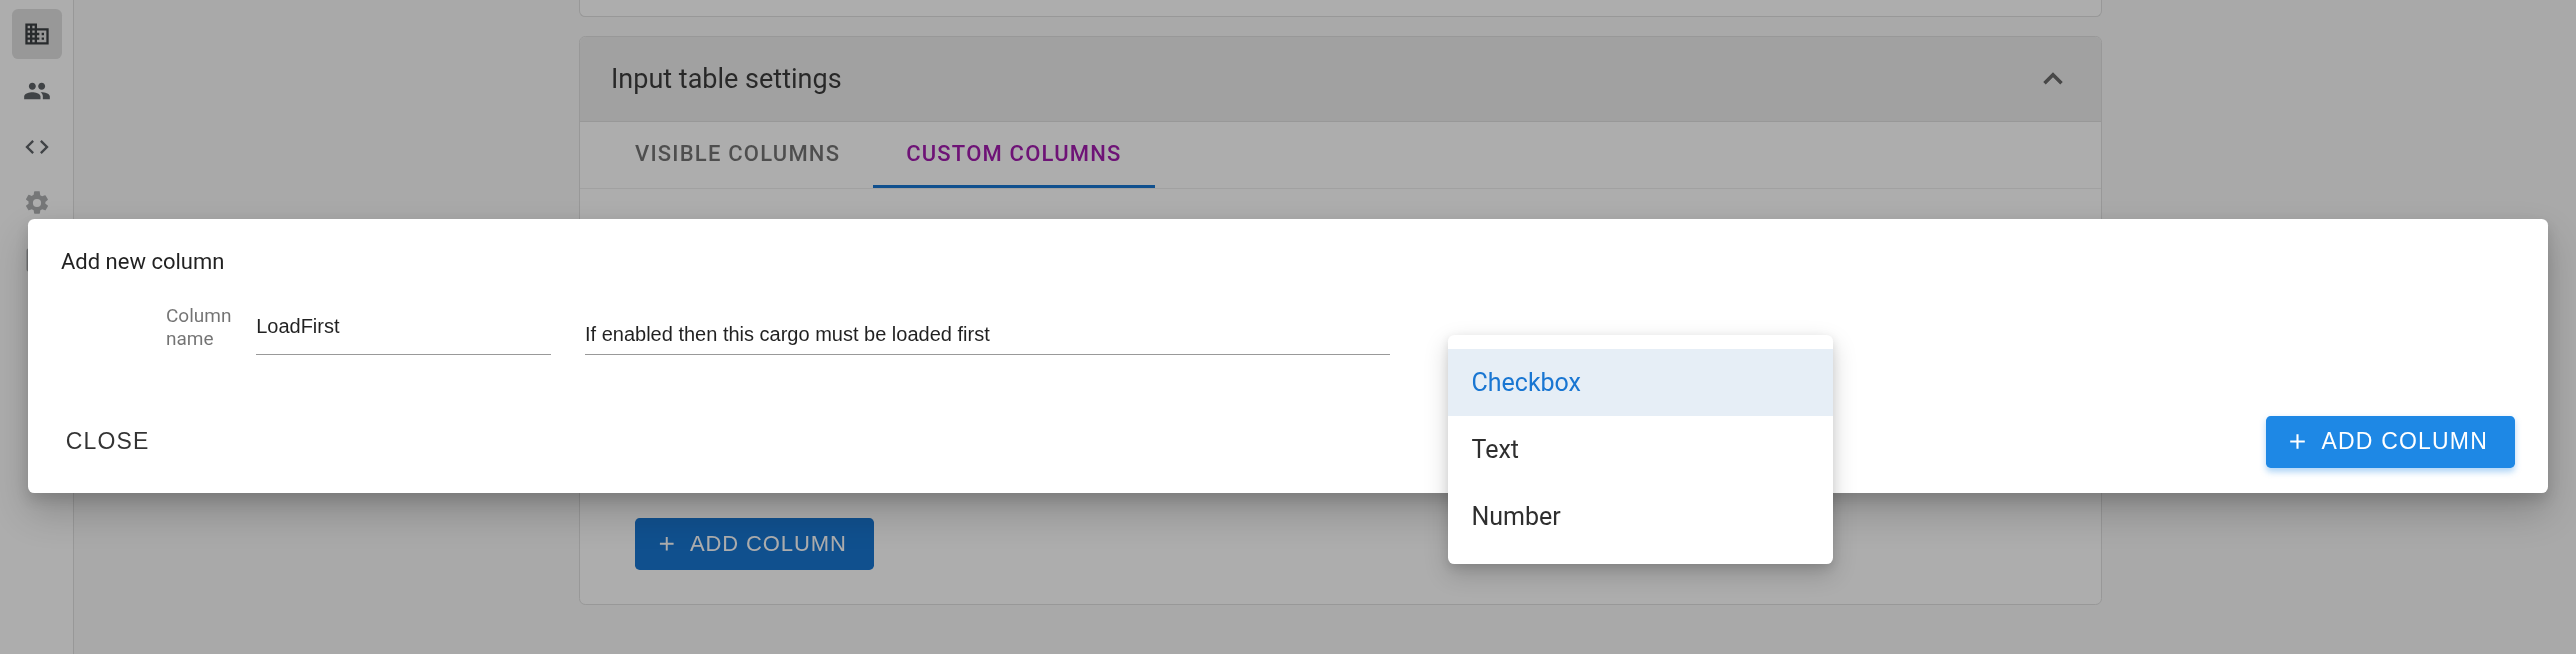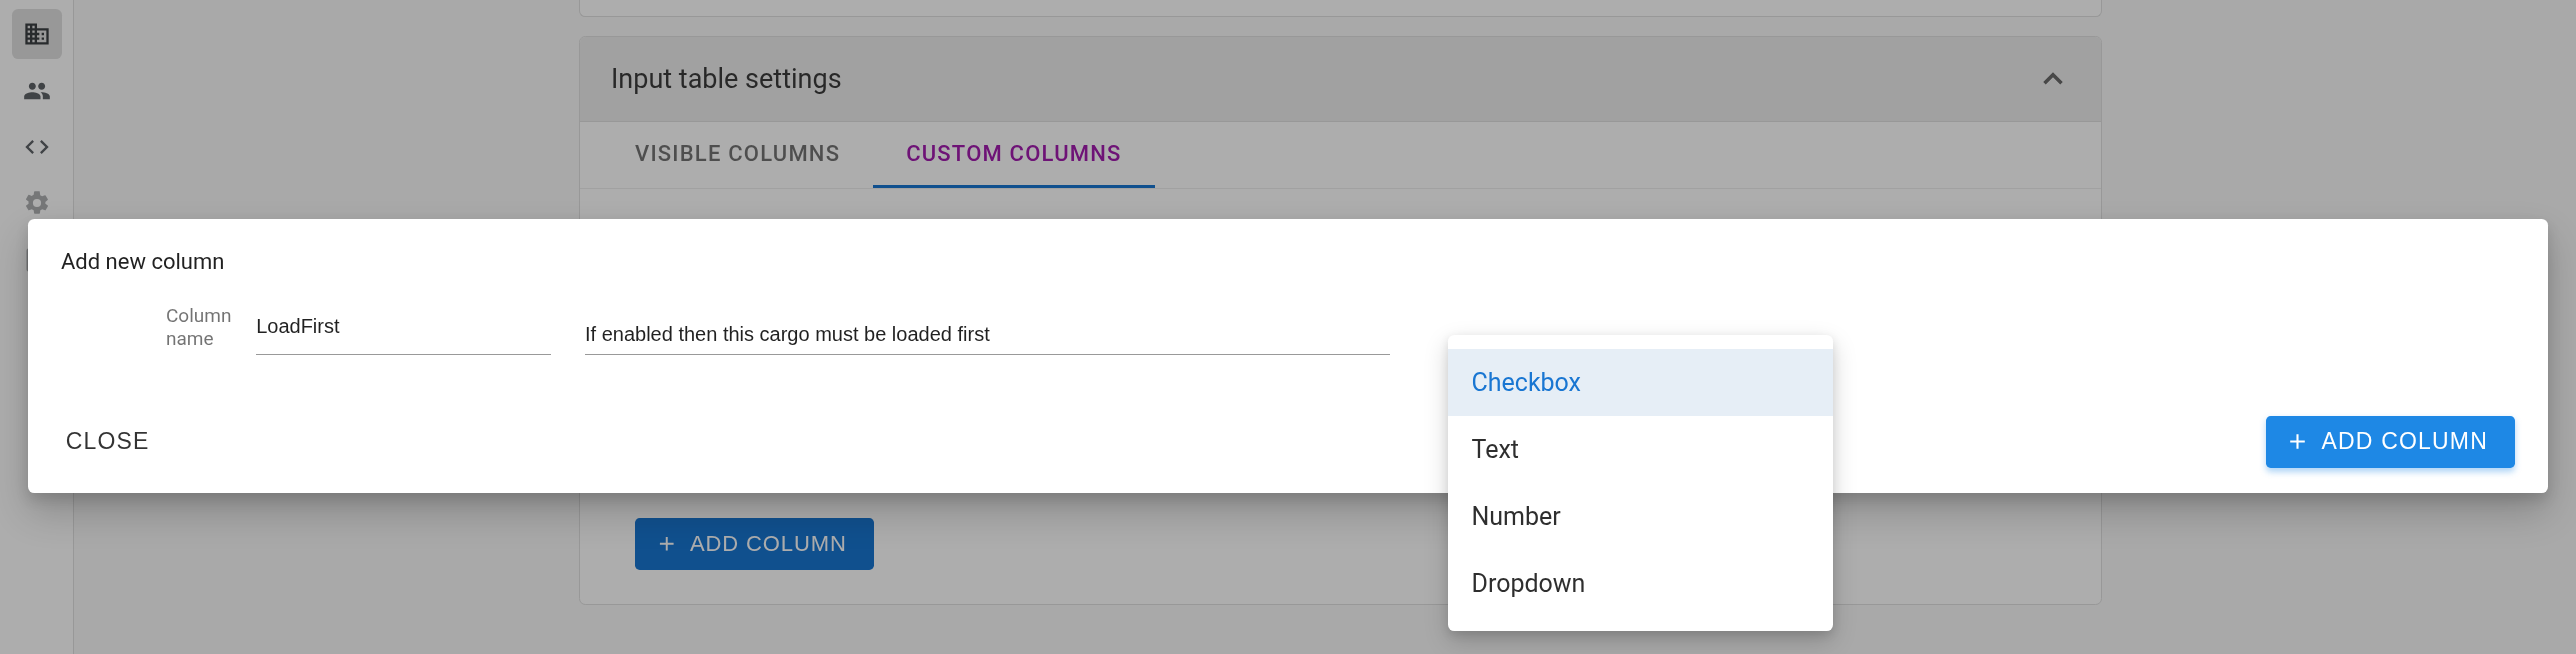--- a/index.html
+++ b/index.html
@@ -327,15 +327,14 @@
         </svg>
       <span>ADD COLUMN</span>
     </button>
   </div>
 </div>
 
 <div class="menu">
   <div class="menu-item selected">Checkbox</div>
   <div class="menu-item">Text</div>
   <div class="menu-item">Number</div>
-  <div class="menu-item">Dropdown</div>
 </div>
 
 
 </body></html>

